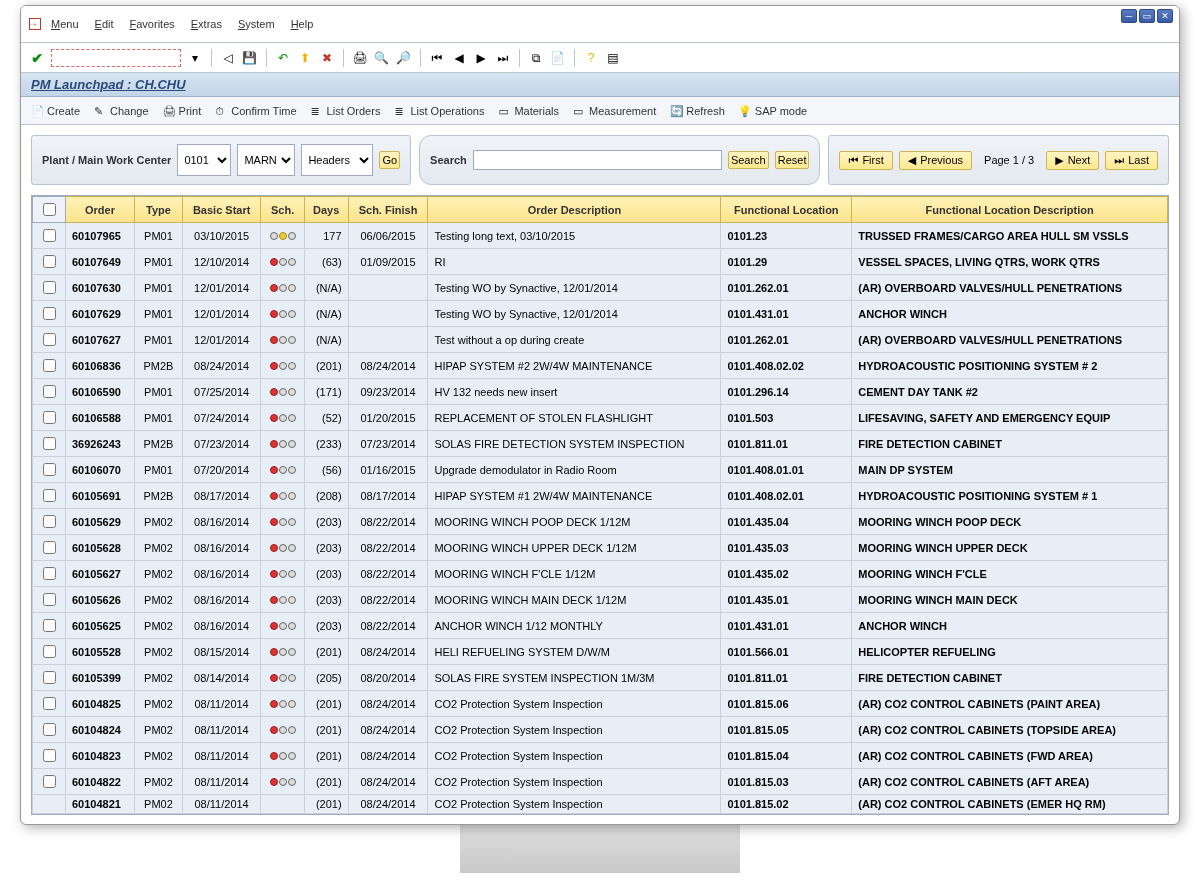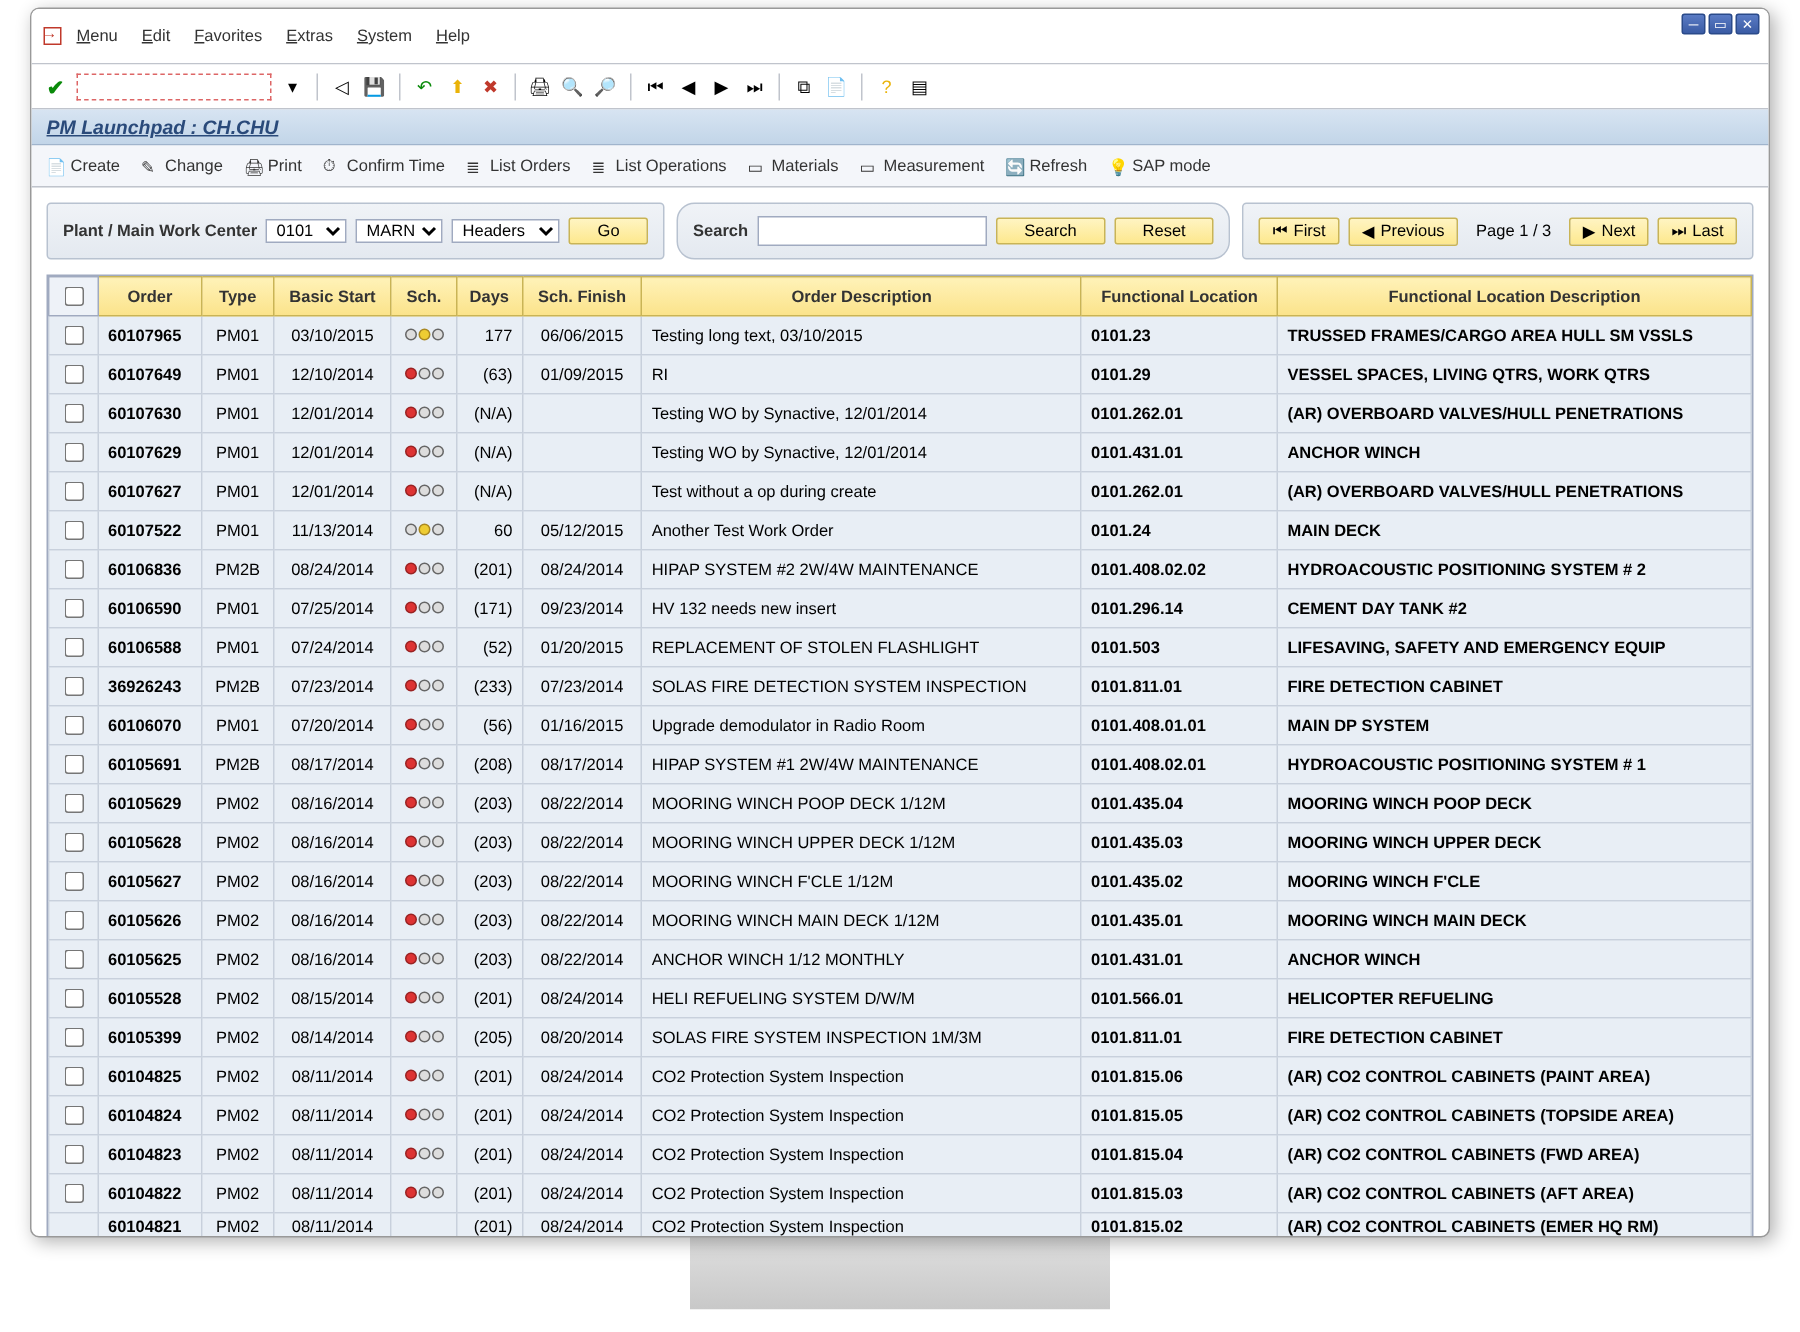--- a/index.html
+++ b/index.html
@@ -137,29 +137,29 @@
     padding: 8px 10px;
     display: flex;
     align-items: center;
     gap: 6px;
   }
   .filter-box.grow { flex: 1; border-radius: 12px; }
   .filter-box label { color: #333; font-weight: bold; }
   .sel {
     border: 1px solid #a0aac0;
     background: #fff;
-    height: 16px;
+    height: 32px;
     font-size: 11px;
     padding: 0 2px;
   }
   .btn {
     background: linear-gradient(#fff4c2, #fde88e);
     border: 1px solid #c9b456;
     border-radius: 2px;
-    padding: 2px 18px;
+    padding: 2px 2px;
     cursor: pointer;
     font-size: 11px;
   }
   .txtin {
     border: 1px solid #a0aac0;
     background: #fff;
     height: 20px;
     padding: 0 4px;
     font-size: 11px;
   }
@@ -426,36 +426,20 @@
                 <span class="light"></span>
               </span></td>
             <td class="r">(N/A)</td>
             <td class="c"></td>
             <td>Test without a op during create</td>
             <td class="bold">0101.262.01</td>
             <td class="bold">(AR) OVERBOARD VALVES/HULL PENETRATIONS</td>
           </tr>
           <tr>
             <td class="chk"><input type="checkbox" style=""></td>
-            <td class="bold">60107522</td>
-            <td class="c">PM01</td>
-            <td class="c">11/13/2014</td>
-            <td class="c"><span class="status-lights">
-                <span class="light"></span>
-                <span class="light yellow"></span>
-                <span class="light"></span>
-              </span></td>
-            <td class="r">60</td>
-            <td class="c">05/12/2015</td>
-            <td>Another Test Work Order</td>
-            <td class="bold">0101.24</td>
-            <td class="bold">MAIN DECK</td>
-          </tr>
-          <tr>
-            <td class="chk"><input type="checkbox" style=""></td>
             <td class="bold">60106836</td>
             <td class="c">PM2B</td>
             <td class="c">08/24/2014</td>
             <td class="c"><span class="status-lights">
                 <span class="light red"></span>
                 <span class="light"></span>
                 <span class="light"></span>
               </span></td>
             <td class="r">(201)</td>
             <td class="c">08/24/2014</td>

